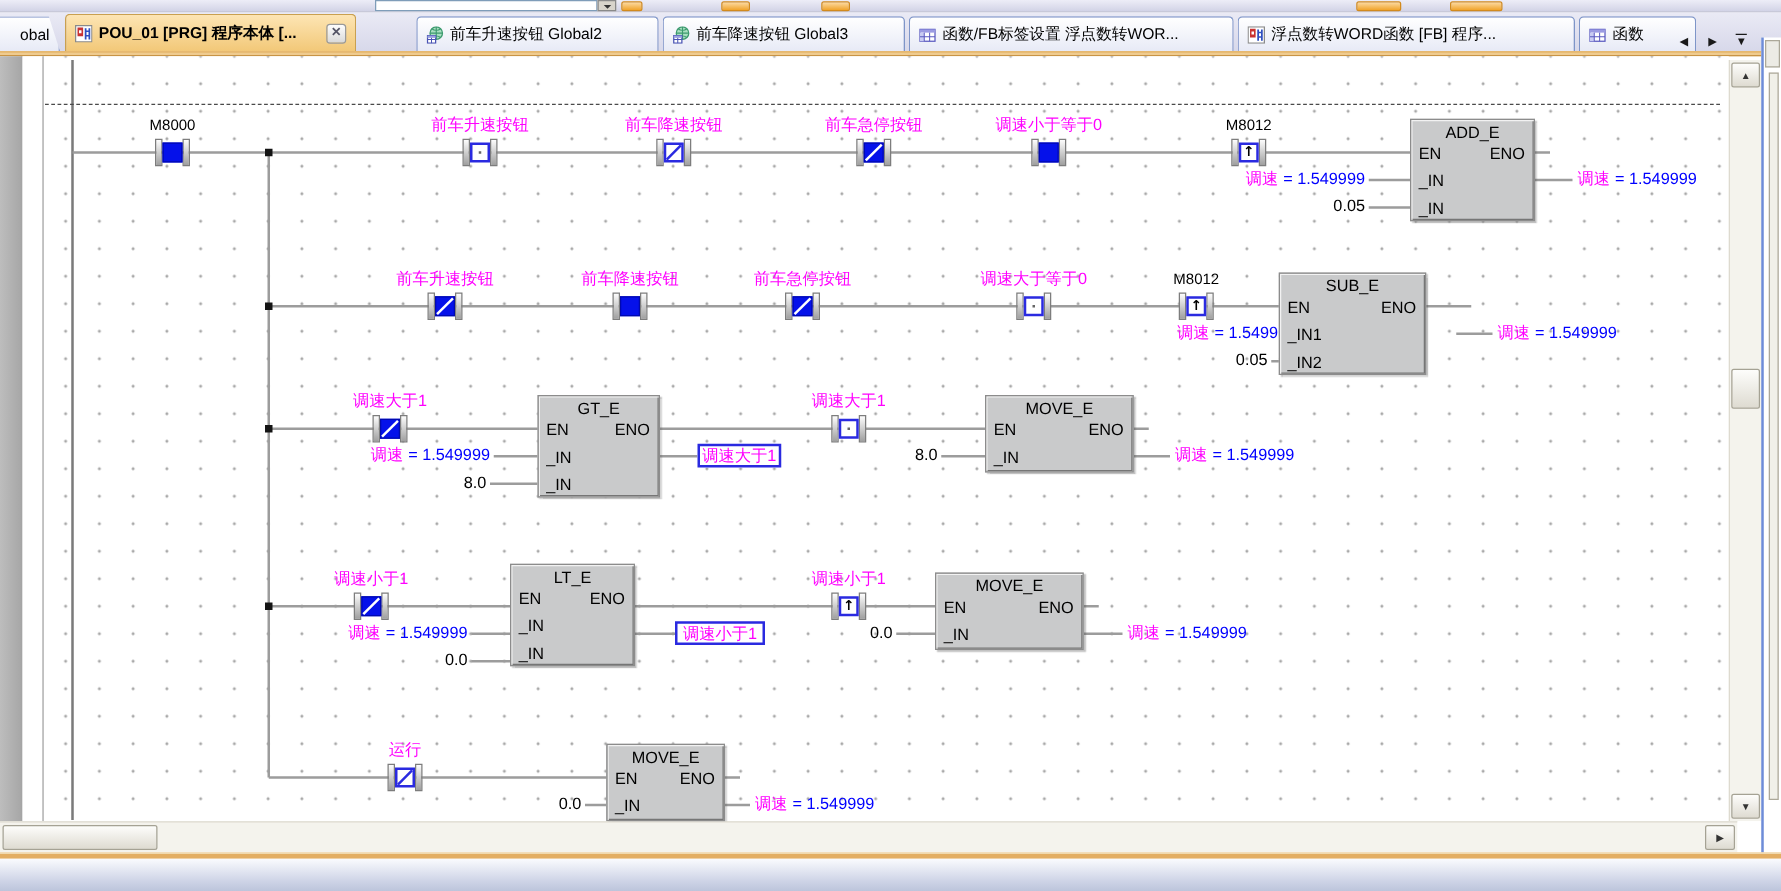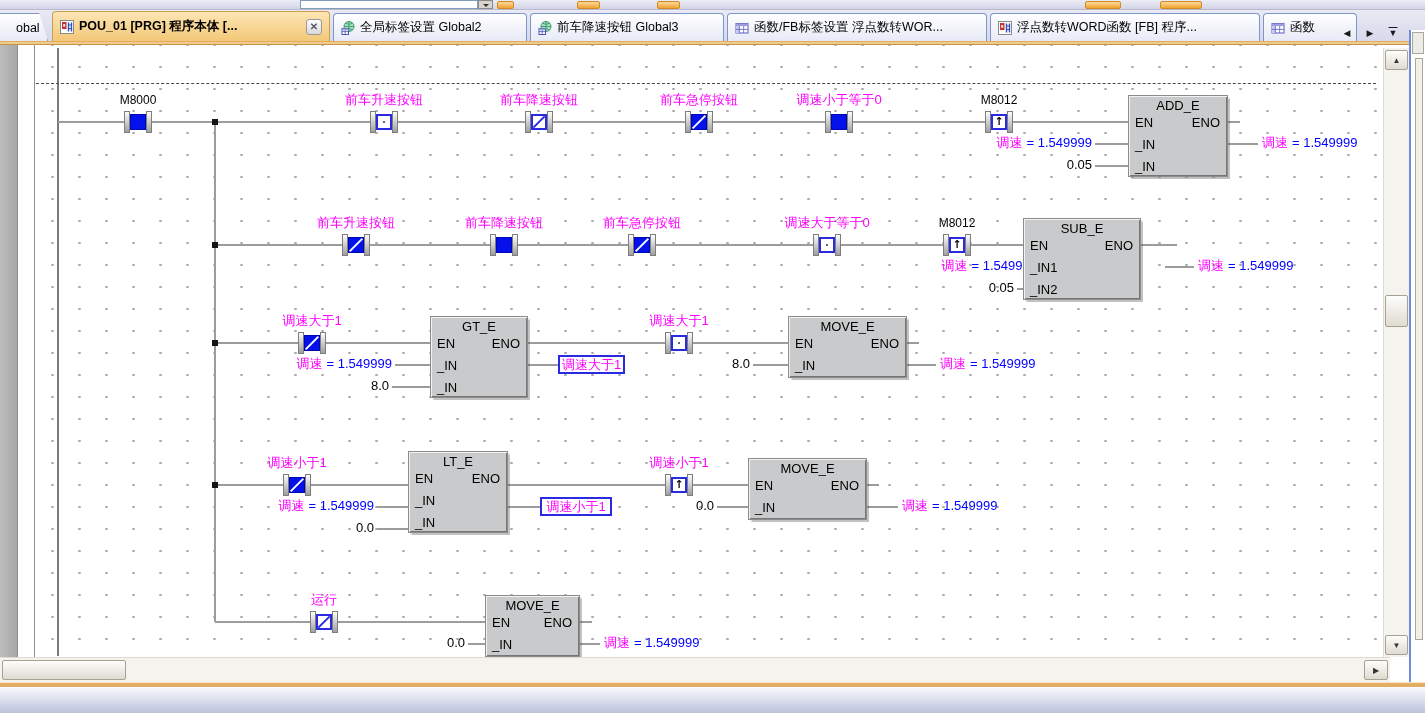--- a/index.html
+++ b/index.html
@@ -114,40 +114,40 @@
 
   <div class="tabbar">
     <div class="tab-nav">
         <span class="navbtn">◀</span>
         <span class="navbtn">▶</span>
         <span class="navbtn tablist">▼</span>
       </div>
   <div class="tab partial" style="left: 0px; width: 48px; padding-left: 16px;">
         <span class="tlabel">obal1</span>
       </div>
-      <div class="tab active" style="left: 52px; width: 278px;">
+      <div class="tab active" style="left: 52px; width: 233px;">
         <span class="ticon"><svg width="14" height="14" viewBox="0 0 14 14">
             <rect x="0.5" y="0.5" width="13" height="13" fill="#fff" stroke="#8A8A8A"></rect>
             <rect x="2" y="2" width="4.5" height="7" fill="#C83232"></rect>
             <rect x="3.2" y="4.2" width="2" height="2.4" fill="#fff"></rect>
             <path d="M8.5 2.5v9M11.5 2.5v9" stroke="#2F4FC0" stroke-width="1.4" fill="none"></path>
             <path d="M8.5 5h3M8.5 8.5h3" stroke="#2F4FC0" stroke-width="1.2" fill="none"></path>
           </svg></span>
         <span class="tlabel">POU_01 [PRG] 程序本体 [...</span>
         <span class="tclose">✕</span>
       </div>
       <div class="tab" style="left: 333px; width: 194px;">
         <span class="ticon"><svg width="14" height="14" viewBox="0 0 14 14">
             <circle cx="8" cy="5.5" r="5" fill="#A8DFC0" stroke="#3C9A6E"></circle>
             <path d="M3 5.5h10M8 0.5v10M4.5 2c2 1.6 5 1.6 7 0M4.5 9c2-1.6 5-1.6 7 0" stroke="#3C9A6E" stroke-width="0.9" fill="none"></path>
             <rect x="1" y="7.5" width="6.5" height="6" fill="#fff" stroke="#4A54B4"></rect>
             <rect x="1" y="7.5" width="6.5" height="1.8" fill="#9AA2E0"></rect>
             <path d="M1 10.6h6.5M4.2 9.3v4.2" stroke="#4A54B4" stroke-width="0.8"></path>
           </svg></span>
-        <span class="tlabel">全局标签设置 Global2</span>
+        <span class="tlabel">前车升速按钮 Global2</span>
       </div>
       <div class="tab" style="left: 530px; width: 194px;">
         <span class="ticon"><svg width="14" height="14" viewBox="0 0 14 14">
             <circle cx="8" cy="5.5" r="5" fill="#A8DFC0" stroke="#3C9A6E"></circle>
             <path d="M3 5.5h10M8 0.5v10M4.5 2c2 1.6 5 1.6 7 0M4.5 9c2-1.6 5-1.6 7 0" stroke="#3C9A6E" stroke-width="0.9" fill="none"></path>
             <rect x="1" y="7.5" width="6.5" height="6" fill="#fff" stroke="#4A54B4"></rect>
             <rect x="1" y="7.5" width="6.5" height="1.8" fill="#9AA2E0"></rect>
             <path d="M1 10.6h6.5M4.2 9.3v4.2" stroke="#4A54B4" stroke-width="0.8"></path>
           </svg></span>
         <span class="tlabel">前车降速按钮 Global3</span>

